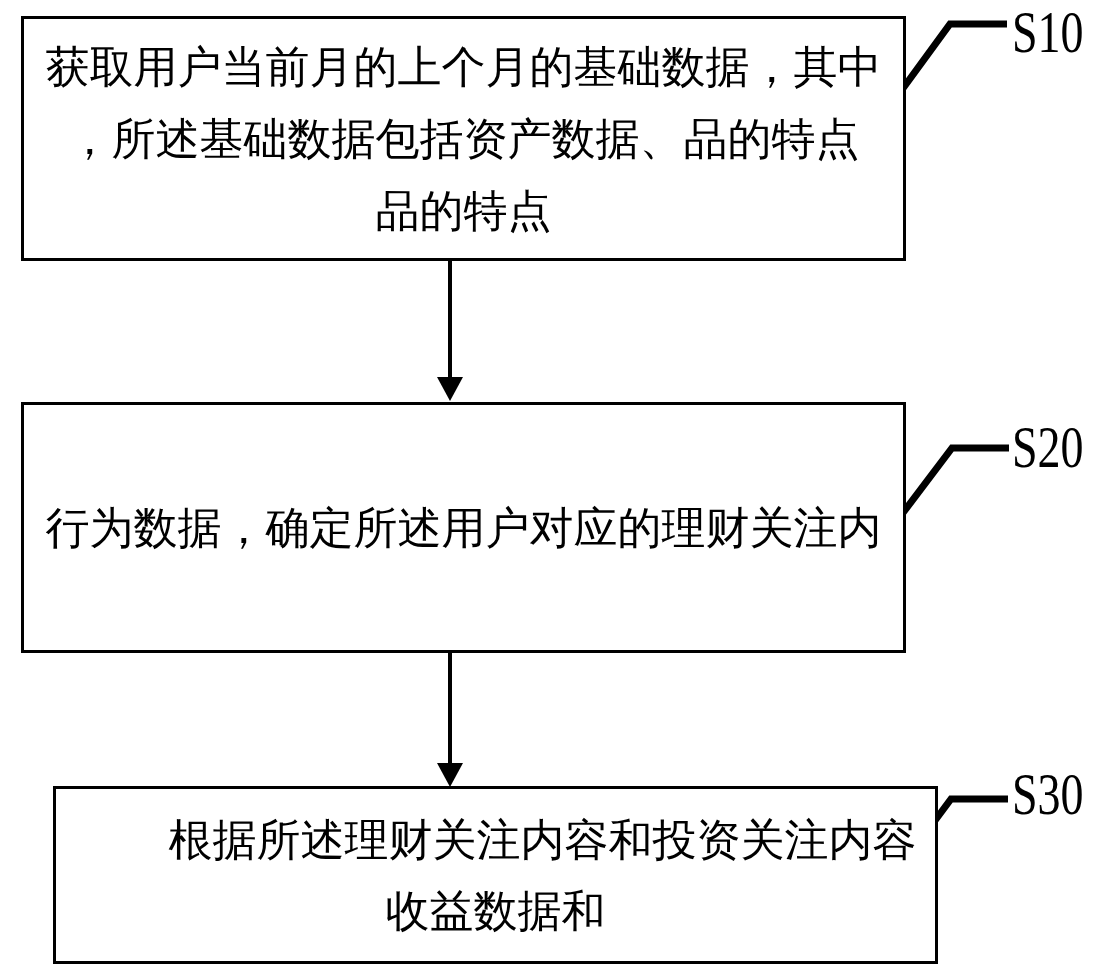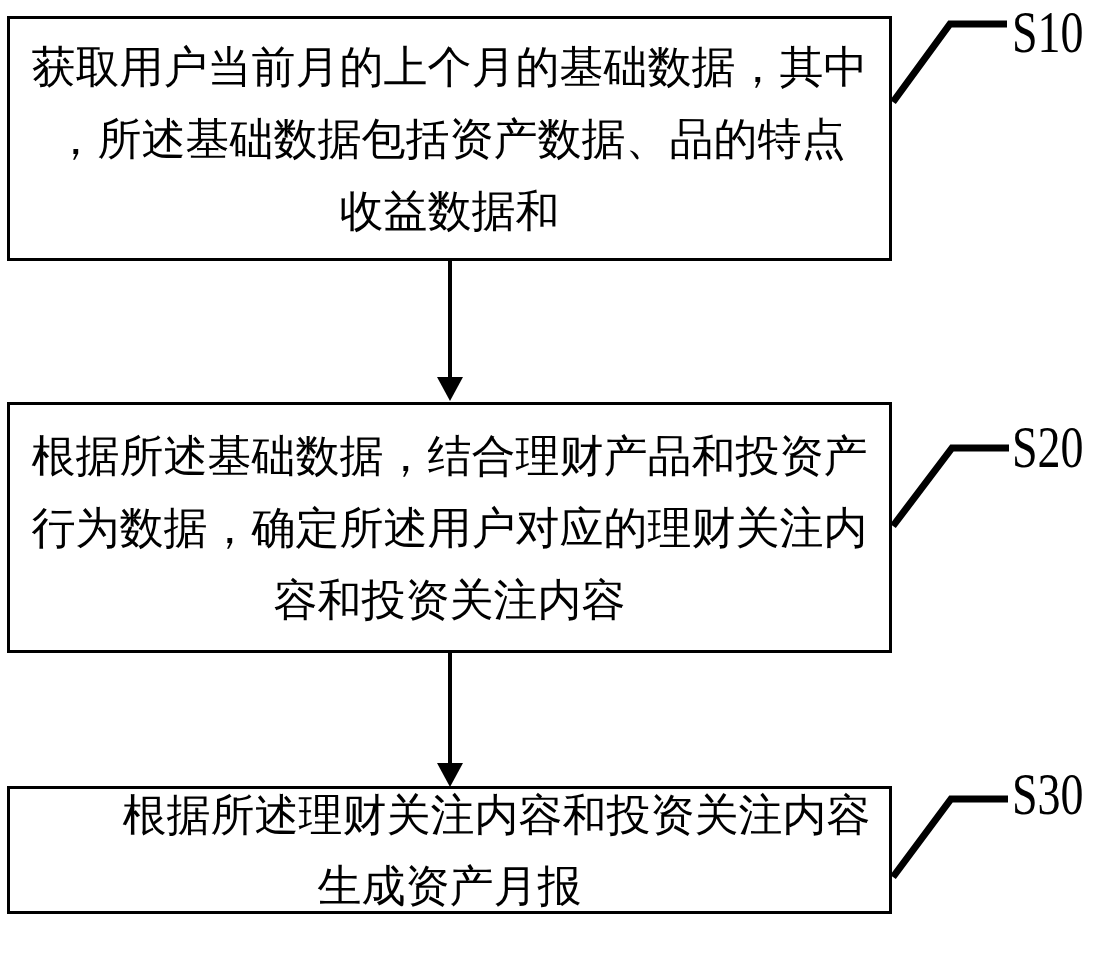--- a/index.html
+++ b/index.html
@@ -6,34 +6,34 @@
   .canvas{
     position:relative;
     width:1093px;height:972px;
     background:#ffffff;
     overflow:hidden;
     font-family:"DejaVu Sans",sans-serif;
   }
   .overlay{position:absolute;left:0;top:0;width:1093px;height:972px;}
   .box{
     position:absolute;
-    left:7px;width:885px;
+    left:21px;width:885px;
     box-sizing:border-box;
     border:3px solid #000000;
     background:#ffffff;
     display:flex;flex-direction:column;
     justify-content:center;align-items:center;
     color:#000000;
     font-size:44px;
     line-height:72px;
   }
   .box .tline{white-space:nowrap;}
   #box1{top:16px;height:245px;}
   #box2{top:402px;height:251px;}
-  #box3{top:786px;height:128px;line-height:71px;}
+  #box3{top:786px;height:178px;line-height:71px;margin-left:32px;}
   #box3 .tline:first-child{transform:translateX(47px);}
   .slabel{
     position:absolute;
     color:#000000;
     font-family:"Liberation Serif","DejaVu Serif",serif;
     font-size:46px;
     line-height:46px;
     transform:scaleY(1.28);
     transform-origin:50% 50%;
     white-space:nowrap;
@@ -60,31 +60,29 @@
     </g>
 
     <polyline points="893,102 950,24 1007,24" fill="none" stroke="#000000" stroke-width="7"></polyline>
     <polyline points="893,526 952,448 1009,448" fill="none" stroke="#000000" stroke-width="7"></polyline>
     <polyline points="893,877 951,799 1008,799" fill="none" stroke="#000000" stroke-width="7"></polyline>
   </svg>
 
   <div class="box" id="box1">
     <div class="tline">获取用户当前月的上个月的基础数据，其中</div>
     <div class="tline">，所述基础数据包括资产数据、品的特点</div>
-    <div class="tline">收益数据和</div>
+    <div class="tline">品的特点</div>
   </div>
 
   <div class="box" id="box2">
-    <div class="tline">根据所述基础数据，结合理财产品和投资产</div>
     <div class="tline">行为数据，确定所述用户对应的理财关注内</div>
-    <div class="tline">容和投资关注内容</div>
   </div>
 
   <div class="box" id="box3">
     <div class="tline">根据所述理财关注内容和投资关注内容</div>
-    <div class="tline">生成资产月报</div>
+    <div class="tline">收益数据和</div>
   </div>
 
   <div class="slabel" id="slabel1">S10</div>
   <div class="slabel" id="slabel2">S20</div>
   <div class="slabel" id="slabel3">S30</div>
 
 </div>
 
 </body></html>

